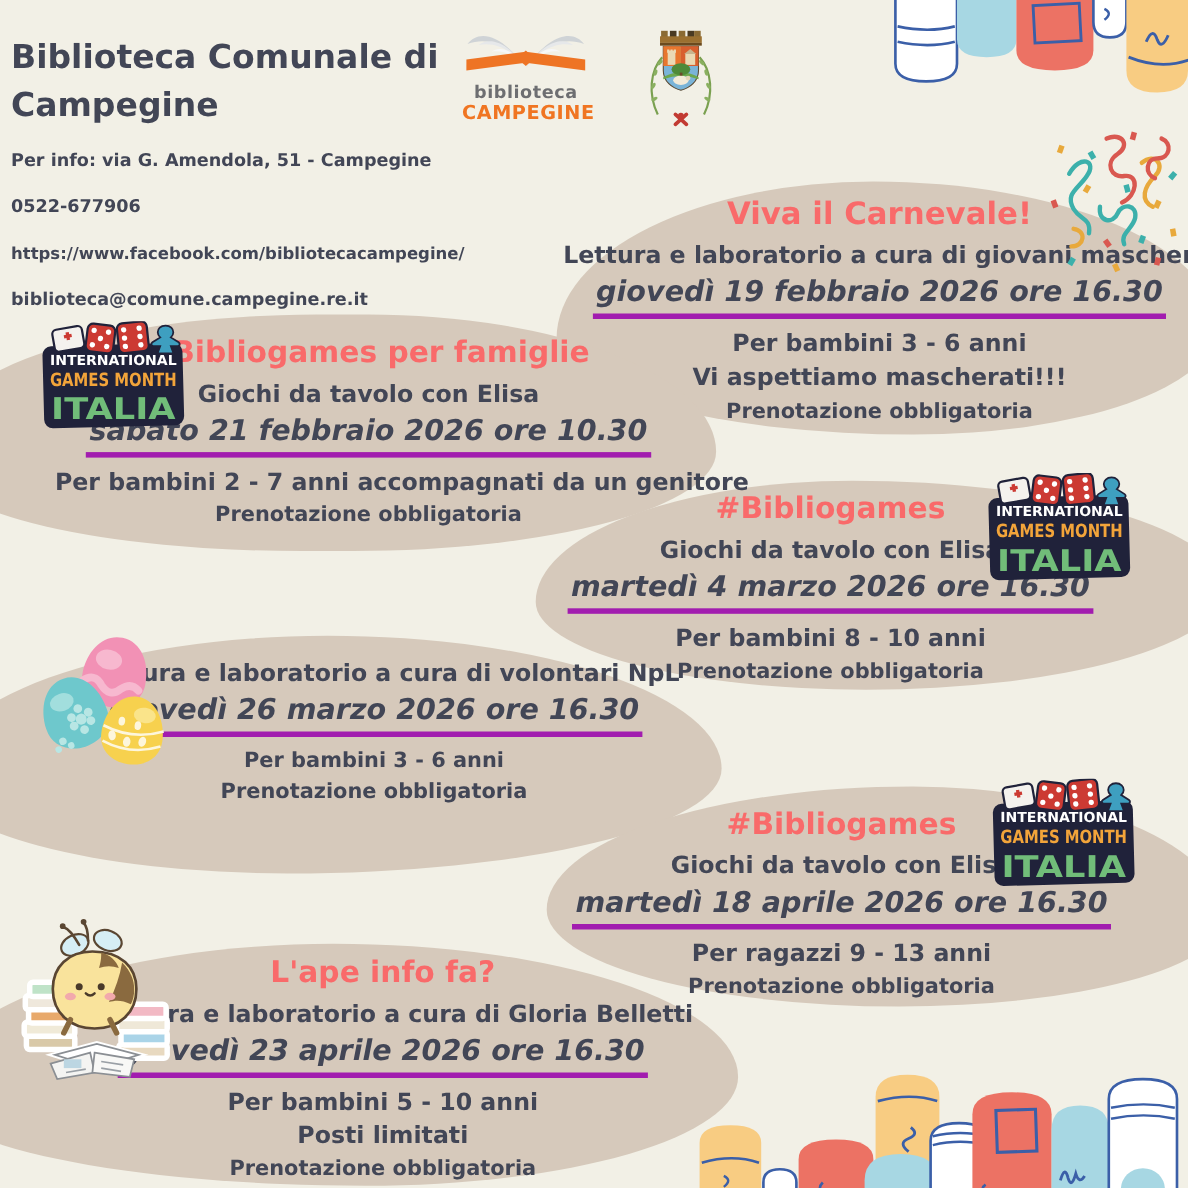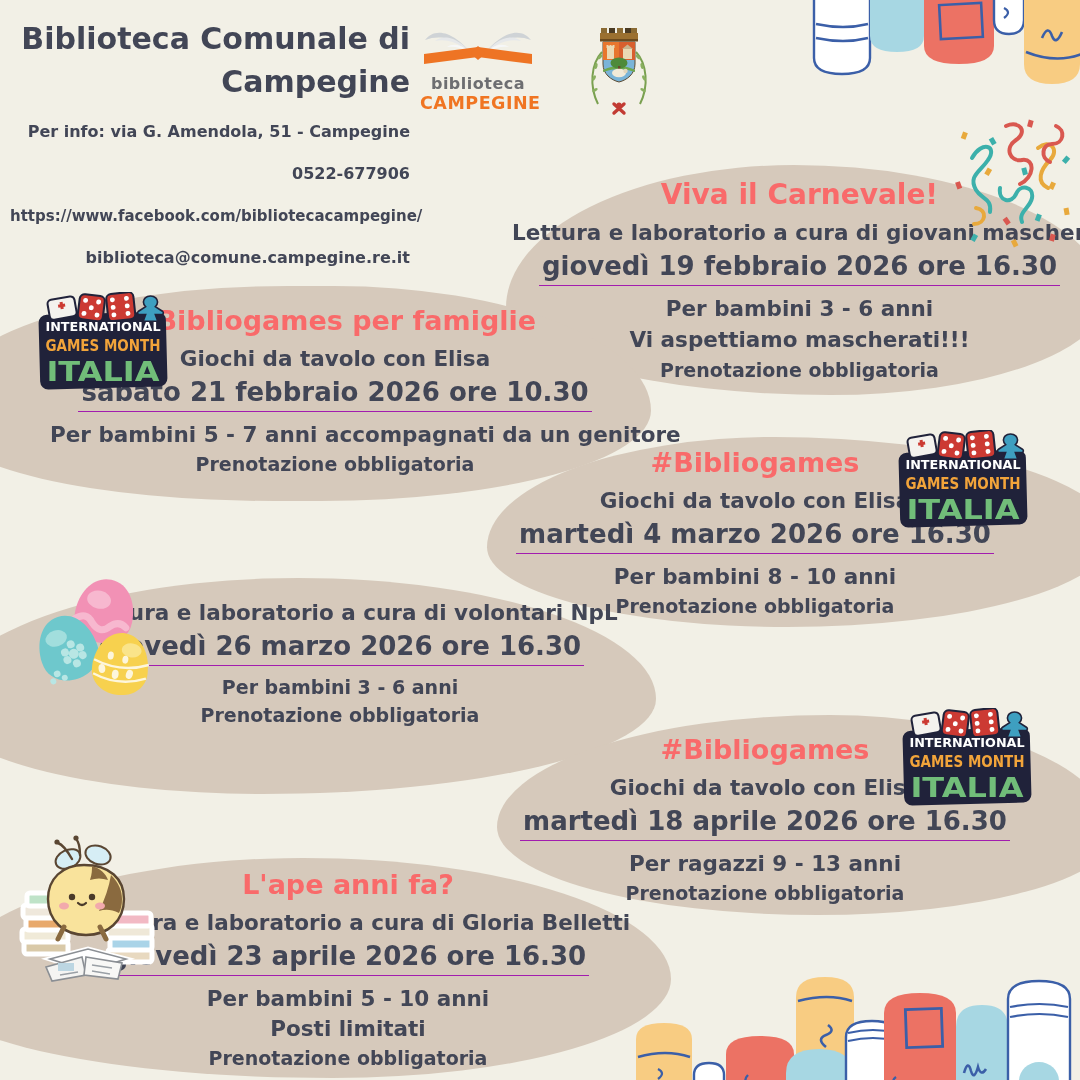--- a/index.html
+++ b/index.html
@@ -17,23 +17,23 @@
   .b4{border-radius:50% 50% 55% 45% / 60% 56% 44% 40%;}
   .b5{border-radius:54% 46% 48% 52% / 56% 60% 40% 44%;}
   .b6{border-radius:50% 50% 46% 54% / 62% 55% 45% 38%;}
   .card{position:absolute;z-index:2;text-align:center;}
   .card > div{margin:0 0 6px;white-space:nowrap;line-height:1.18;}
   .t-title{font-size:27px;font-weight:bold;color:#f96a6a;margin-bottom:9px !important;}
   .t-title-lg{font-size:28px;}
   .t-md{font-size:21.5px;font-weight:bold;}
   .t-date{font-size:26px;font-weight:bold;margin-bottom:10px !important;}
   .t-sm{font-size:19px;font-weight:bold;}
-  .u{display:inline-block;border-bottom:1px solid #a21caf;padding:0 3px 3px;}
+  .u{display:inline-block;border-bottom:5px solid #a21caf;padding:0 3px 3px;font-style:italic;}
   .icon{position:absolute;z-index:3;}
-  .header{position:absolute;left:10px;top:18px;width:400px;text-align:right;z-index:2;}
+  .header{position:absolute;left:10px;top:32px;width:400px;text-align:left;z-index:2;}
   .header .title{font-size:30px;font-weight:bold;line-height:1.42;white-space:nowrap;}
   .header .info{font-size:16px;font-weight:bold;line-height:26px;white-space:nowrap;margin-top:16px;}
   .header .info.small{font-size:15px;}
   .liblogo{position:absolute;left:420px;top:22px;width:116px;text-align:center;z-index:2;}
   .liblogo .l1{font-size:16px;font-weight:bold;color:#6d6e71;line-height:1.05;letter-spacing:.5px;}
   .liblogo .l2{font-size:17.5px;font-weight:bold;color:#f07522;line-height:1.15;letter-spacing:.5px;}
   svg text{font-family:"DejaVu Sans", sans-serif;}
 </style>
 </head>
 <body>
@@ -190,21 +190,21 @@
   </div>
 
   <div class="blob b2" style="left:-55px;top:286px;width:706px;height:215px"></div>
   <svg class="icon" style="left:36px;top:292px" width="134" height="98" viewBox="0 0 132 97">
       <use href="#igm-logo"></use>
     </svg>
   <div class="card" style="left:50px;top:305px;width:570px">
     <div class="t-title">#Bibliogames per famiglie</div>
     <div class="t-md">Giochi da tavolo con Elisa</div>
     <div class="t-date"><span class="u">sabato 21 febbraio 2026 ore 10.30</span></div>
-    <div class="t-md">Per bambini 5 - 7 anni accompagnati da un genitore</div>
+    <div class="t-md">Per bambini 2 - 7 anni accompagnati da un genitore</div>
     <div class="t-sm">Prenotazione obbligatoria</div>
   </div>
 
   <div class="blob b3" style="left:487px;top:437px;width:626px;height:190px"></div>
   <svg class="icon" style="left:896px;top:430px" width="134" height="98" viewBox="0 0 132 97">
       <use href="#igm-logo"></use>
     </svg>
   <div class="card" style="left:500px;top:447px;width:510px">
     <div class="t-title">#Bibliogames</div>
     <div class="t-md">Giochi da tavolo con Elisa</div>
@@ -301,21 +301,21 @@
     <g stroke="#8b8f94" stroke-width="1.6">
       <polygon points="34,128 72,118 110,128 72,140" fill="#ffffff" stroke="#fff" stroke-width="5"></polygon>
       <polygon points="34,128 72,118 110,128 72,140" fill="#ffffff"></polygon>
       <polygon points="30,136 66,126 70,144 36,150" fill="#f4f4f2"></polygon>
       <polygon points="70,126 106,132 102,148 68,144" fill="#f8f8f6"></polygon>
       <rect x="42" y="132" width="16" height="8" fill="#bcd6e2" stroke="none"></rect>
       <path d="M44 144 l18 -3 M76 134 l20 3 M76 140 l18 3" stroke="#9aa0a6" fill="none"></path>
     </g>
   </svg>
   <div class="card" style="left:88px;top:869px;width:520px">
-    <div class="t-title">L'ape anni fa?</div>
+    <div class="t-title">L'ape info fa?</div>
     <div class="t-md">Lettura e laboratorio a cura di Gloria Belletti</div>
     <div class="t-date"><span class="u">giovedì 23 aprile 2026 ore 16.30</span></div>
     <div class="t-md" style="margin-bottom:5px">Per bambini 5 - 10 anni</div>
     <div class="t-md" style="margin-bottom:5px">Posti limitati</div>
     <div class="t-sm">Prenotazione obbligatoria</div>
   </div>
 
   <svg class="abs" style="left:628px;top:973px;z-index:2" width="452" height="107" viewBox="0 0 452 107">
     <path d="M8 110 v-44 q0 -16 28 -16 q28 0 28 16 v44 Z" fill="#f8cc82"></path>
     <path d="M10 84 q28 -8 52 0" fill="none" stroke="#3b5fa8" stroke-width="2.4"></path>

